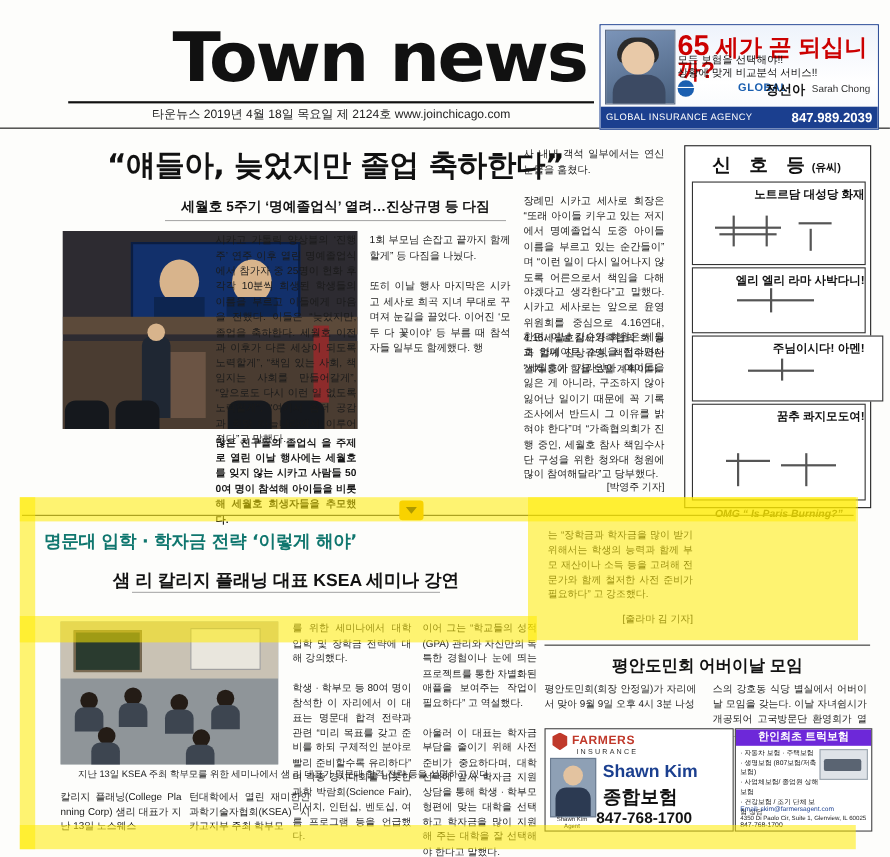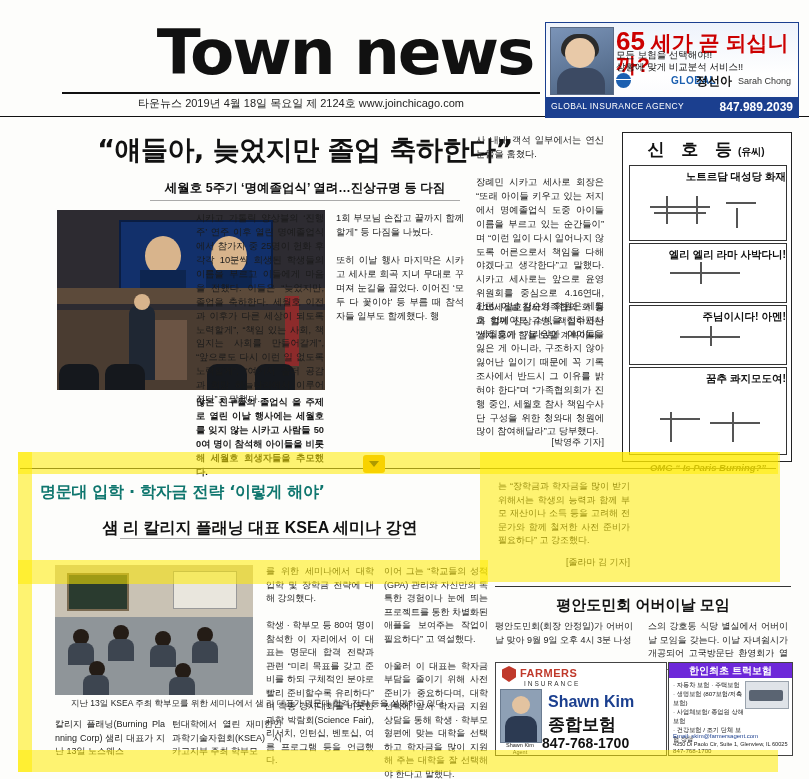--- a/index.html
+++ b/index.html
@@ -363,21 +363,21 @@
     position: absolute;
     left: 0; top: 4px;
     width: 156px;
     text-align: right;
     font-size: 10.5px;
     font-weight: bold;
     color: #111;
   }
   .c-p1 { top: 32px; height: 74px; }
   .c-p2 { top: 110px; height: 58px; }
-  .c-p3 { top: 172px; height: 58px; }
+  .c-p3 { top: 172px; height: 58px; padding-left: 16px; }
   .c-p4 { top: 234px; height: 86px; }
   .c-art {
     position: absolute;
     left: 10px;
     right: 10px;
     bottom: 4px;
     height: 40px;
   }
   .c-scribble {
     position: absolute;
@@ -804,34 +804,34 @@
     <div class="p2-torso" style="left:95px;top:80px"></div>
     <div class="p2-head" style="left:142px;top:62px"></div>
     <div class="p2-torso" style="left:137px;top:76px"></div>
     <div class="p2-head" style="left:34px;top:96px"></div>
     <div class="p2-torso" style="left:28px;top:110px"></div>
     <div class="p2-head" style="left:120px;top:98px"></div>
     <div class="p2-torso" style="left:114px;top:112px"></div>
   </div>
 
   <div class="cap2">지난 13일 KSEA 주최 학부모를 위한 세미나에서 샘 리 대표가 명문대 합격 전략 등을 설명하고 있다.</div>
-  <div class="col col4">칼리지  플래닝(Burning Planning Corp) 샘리 대표가 지난 13일 노스웨스</div>
+  <div class="col col4">칼리지  플래닝(College Planning Corp) 샘리 대표가 지난 13일 노스웨스</div>
   <div class="col col5">턴대학에서 열린 재미한인과학기술자협회(KSEA) 시카고지부 주최 학부모</div>
   <div class="col col7" style="white-space:pre-line">를 위한 세미나에서 대학 입학 및 장학금 전략에 대해 강의했다.
 
 학생 · 학부모 등 80여 명이 참석한 이 자리에서 이 대표는 명문대 합격 전략과 관련 “미리 목표를 갖고 준비를 하되 구체적인 분야로 빨리 준비할수록 유리하다” 며 각종 경시대회를 비롯한 과학 박람회(Science Fair), 리서치, 인턴십, 벤토십, 여름 프로그램 등을 언급했다.</div>
   <div class="col col8" style="white-space:pre-line">이어 그는 “학교들의 성적(GPA) 관리와 자신만의 독특한 경험이나 눈에 띄는 프로젝트를 통한 차별화된 애플을 보여주는 작업이 필요하다” 고 역설했다.
 
 아울러 이 대표는 학자금 부담을 줄이기 위해 사전 준비가 중요하다며, 대학 선택에 앞서 학자금 지원 상담을 통해 학생 · 학부모 형편에 맞는 대학을 선택하고 학자금을 많이 지원해 주는 대학을 잘 선택해야 한다고 말했다.</div>
   <div class="col col9">는 “장학금과 학자금을 많이 받기 위해서는 학생의 능력과 함께 부모 재산이나 소득 등을 고려해 전문가와 함께 철저한 사전 준비가 필요하다” 고 강조했다.</div>
   <div class="byline byline3">[줄라마 김 기자]</div>
 
   <div class="notice-rule"></div>
   <div class="notice-title">평안도민회 어버이날 모임</div>
-  <div class="notice-body nb1">평안도민회(회장 안정일)가 어버이날 맞아 9월 9일 오후 4시 3분 나성</div>
+  <div class="notice-body nb1">평안도민회(회장 안정일)가 자리에서 맞아 9월 9일 오후 4시 3분 나성</div>
   <div class="notice-body nb2">스의 강호동 식당 별실에서 어버이날 모임을 갖는다. 이날 자녀쉼시가 개공되어 고국방문단 환영회가 열린다.(문의: 안정일 회장 773-474-8314)</div>
 
   <div class="ad-farmers">
     <div class="farm-shield"></div>
     <div class="farm-logo" style="left:24px">FARMERS</div>
     <div class="farm-sub">INSURANCE</div>
     <div class="farm-photo">
       <div class="fh"></div>
       <div class="fb"></div>
     </div>

